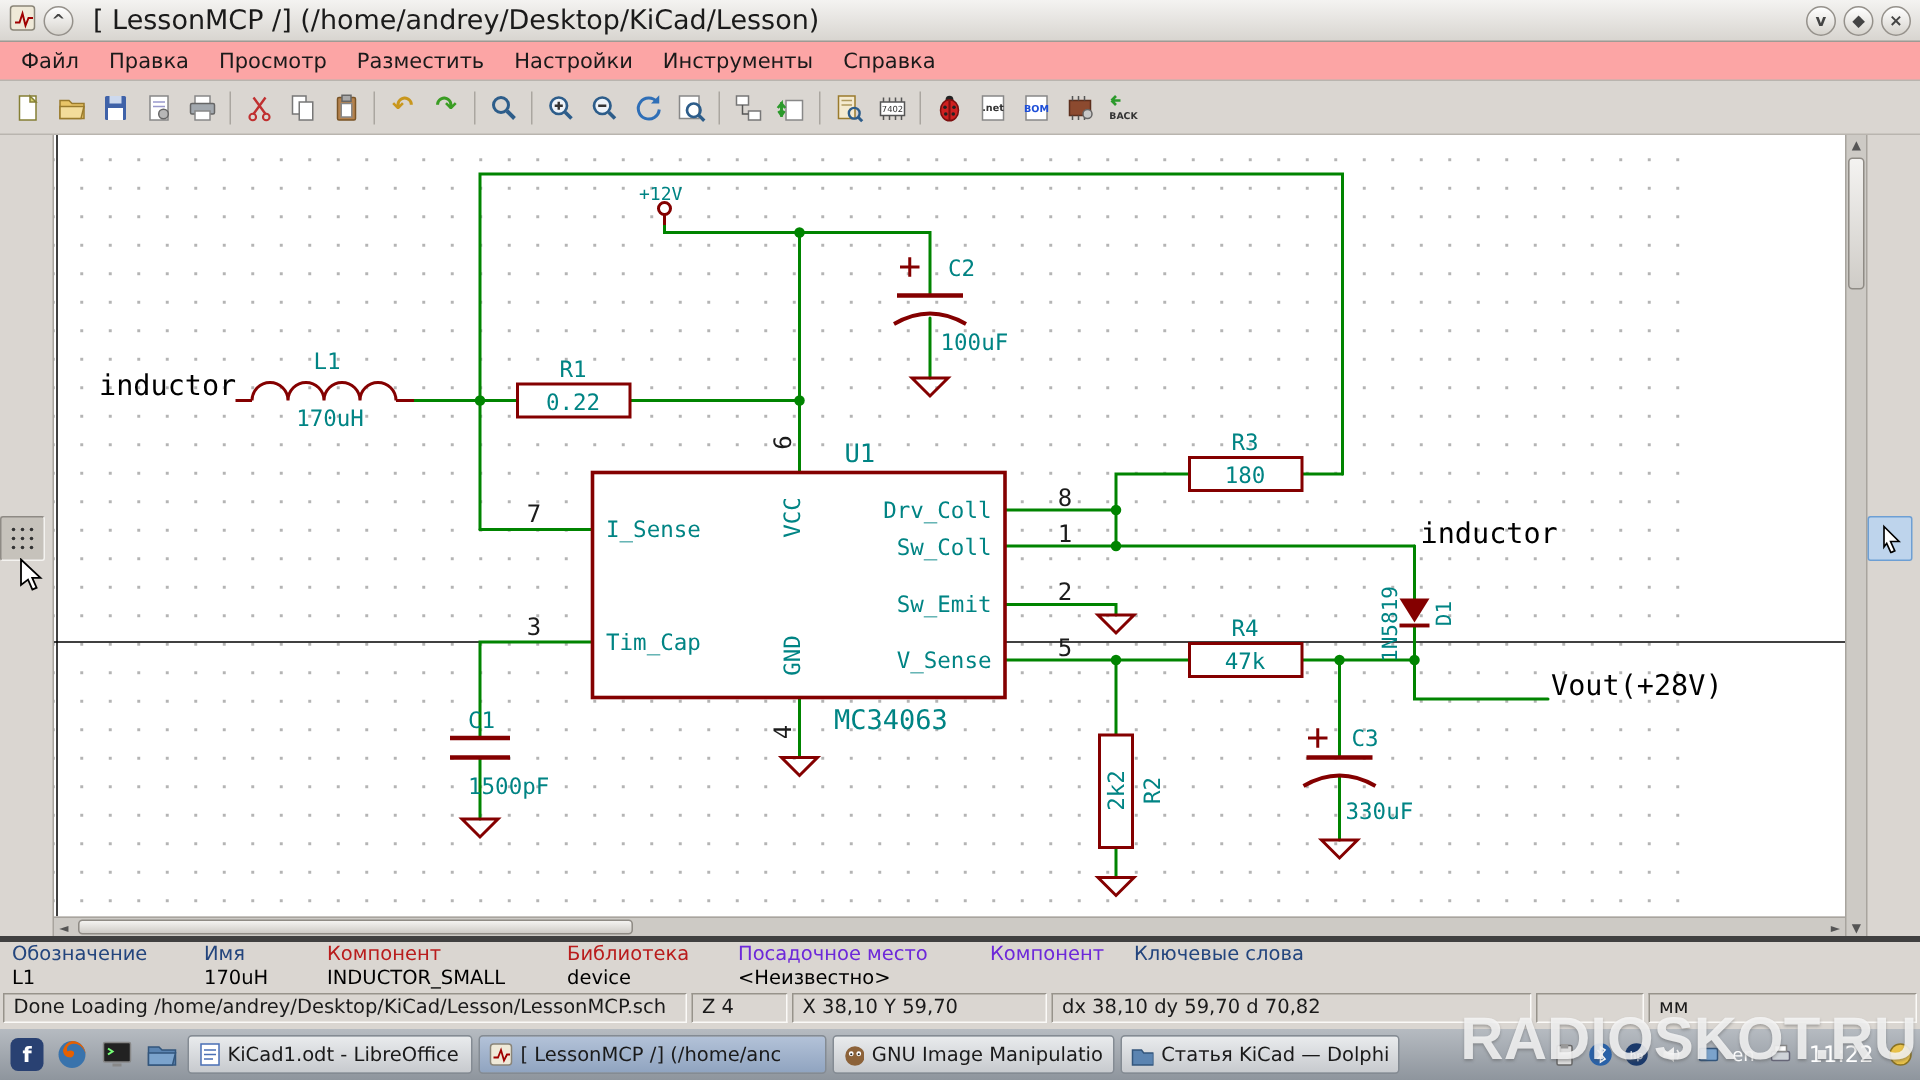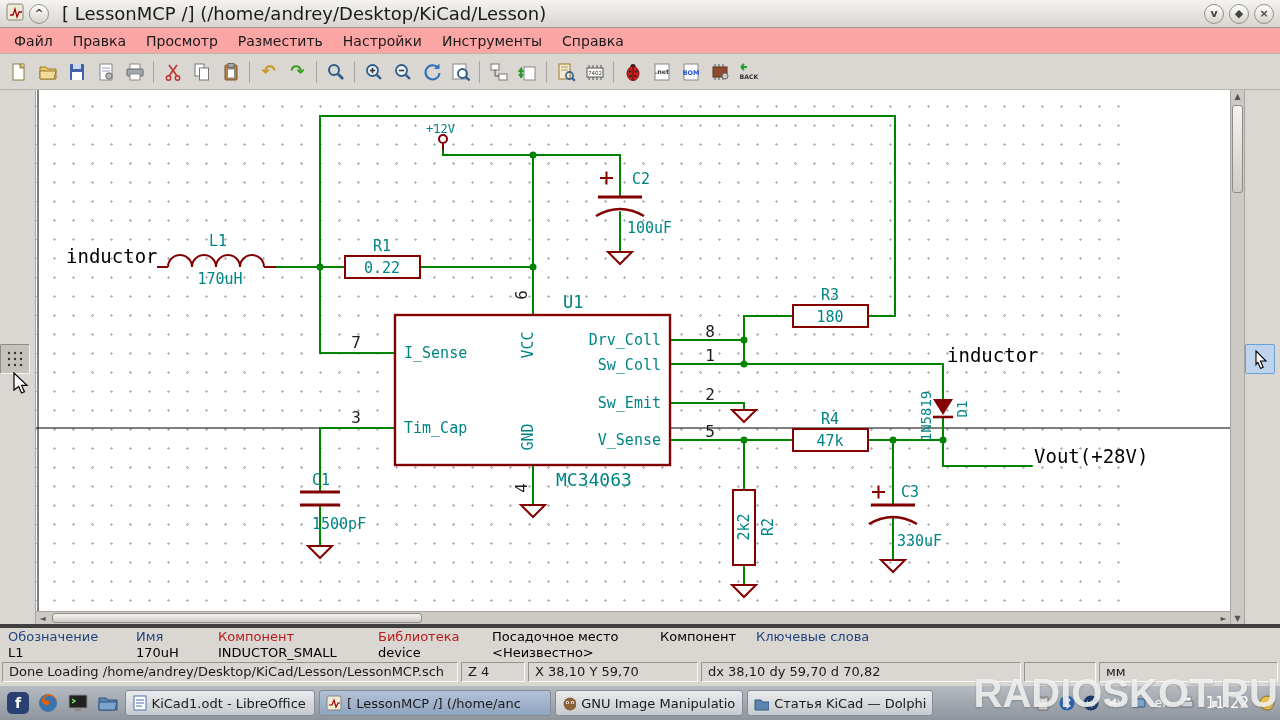--- a/index.html
+++ b/index.html
@@ -55,21 +55,21 @@
     border:1px solid #8f8b85;border-radius:3px}
   .sc-ar{position:absolute;font-size:8px;color:#555;width:13px;height:12px;
     display:flex;align-items:center;justify-content:center}
 
   
   .infopanel{position:absolute;left:0;top:624px;width:1280px;height:36px;background:#dad6d1;
     border-top:4px solid #404040;font-size:13px}
   .field{position:absolute;top:1px;white-space:nowrap}
   .field .lab{display:block;height:16px}
   .field .val{display:block;height:16px;color:#000}
-  .c-navy{color:#23457d}.c-olive{color:#b91c1c}.c-maroon{color:#000000}
+  .c-navy{color:#23457d}.c-olive{color:#b91c1c}.c-maroon{color:#6d28d9}
   .v-olive{color:#7c6a10}
 
   
   .statusbar{position:absolute;left:0;top:660px;width:1280px;height:26px;background:#dad6d1;
     display:flex;gap:3px;padding:2px 2px;font-size:13px}
   .seg{border:1px solid;border-color:#97938b #fbfaf8 #fbfaf8 #97938b;background:#dad6d1;
     height:20px;padding:1px 6px;white-space:nowrap;overflow:hidden;flex:0 0 auto}
 
   
   .taskbar{position:absolute;left:0;top:686px;width:1280px;height:34px;

